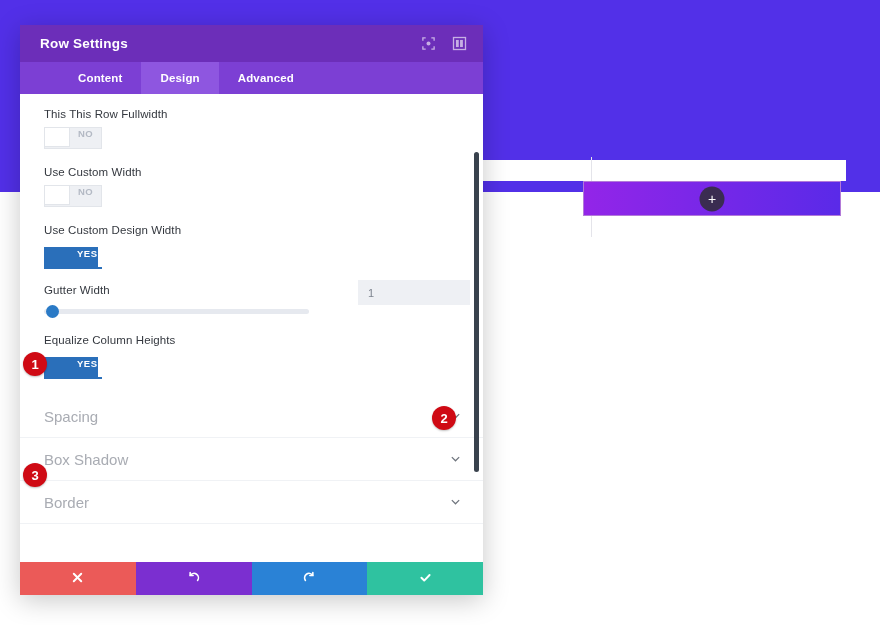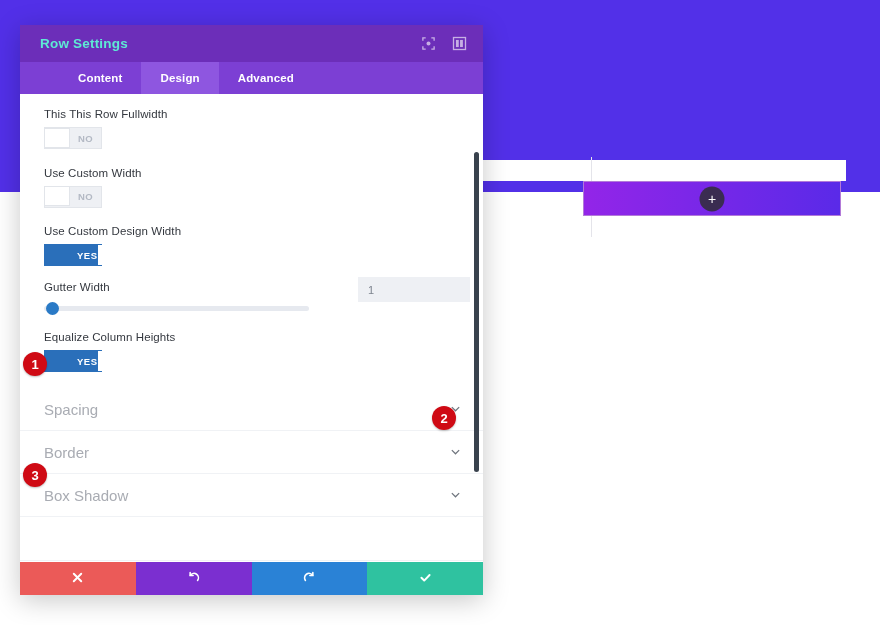--- a/index.html
+++ b/index.html
@@ -104,21 +104,21 @@
 
   .modal-header {
     height: 37px;
     background: #6c2eb9;
     display: flex;
     align-items: center;
     padding: 0 16px 0 20px;
     flex: none;
   }
   .modal-title {
-    color: #5eead4;
+    color: #ffffff;
     font-size: 13.5px;
     font-weight: bold;
     letter-spacing: .2px;
     flex: 1;
   }
   .header-icons {
     display: flex;
     align-items: center;
     gap: 16px;
   }
@@ -185,21 +185,21 @@
     font-size: 11.5px;
     color: #34383f;
     margin-bottom: 7px;
     font-weight: normal;
     letter-spacing: .1px;
   }
 
   
   .toggle {
     display: inline-flex;
-    align-items: center;
+    align-items: flex-start;
     width: 58px;
     height: 22px;
     box-sizing: border-box;
     position: relative;
   }
   .toggle.off {
     background: #eef0f4;
     border: 1px solid #e2e5ea;
   }
   .toggle.off .knob {
@@ -444,30 +444,30 @@
     <div class="section-head collapsed">
       <div class="title">Spacing</div>
       <span>
         <svg class="chev grey" viewBox="0 0 12 12" fill="none" stroke="currentColor" stroke-width="1.3">
           <path d="M2 4.5l4 4 4-4"></path>
         </svg>
       </span>
     </div>
 
     <div class="section-head collapsed">
-      <div class="title">Border</div>
+      <div class="title">Box Shadow</div>
       <span>
         <svg class="chev grey" viewBox="0 0 12 12" fill="none" stroke="currentColor" stroke-width="1.3">
           <path d="M2 4.5l4 4 4-4"></path>
         </svg>
       </span>
     </div>
 
     <div class="section-head collapsed">
-      <div class="title">Box Shadow</div>
+      <div class="title">Border</div>
       <span>
         <svg class="chev grey" viewBox="0 0 12 12" fill="none" stroke="currentColor" stroke-width="1.3">
           <path d="M2 4.5l4 4 4-4"></path>
         </svg>
       </span>
     </div>
 
     <div class="cut-section">
       
     </div>

